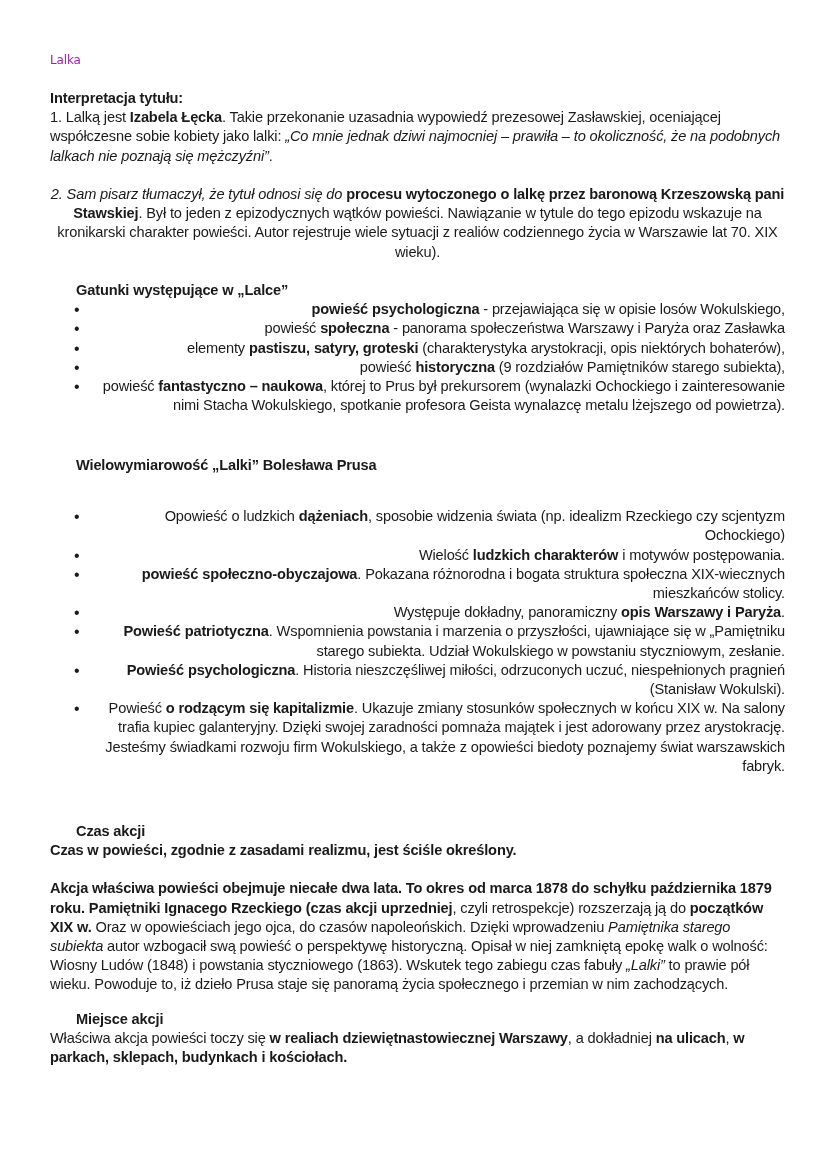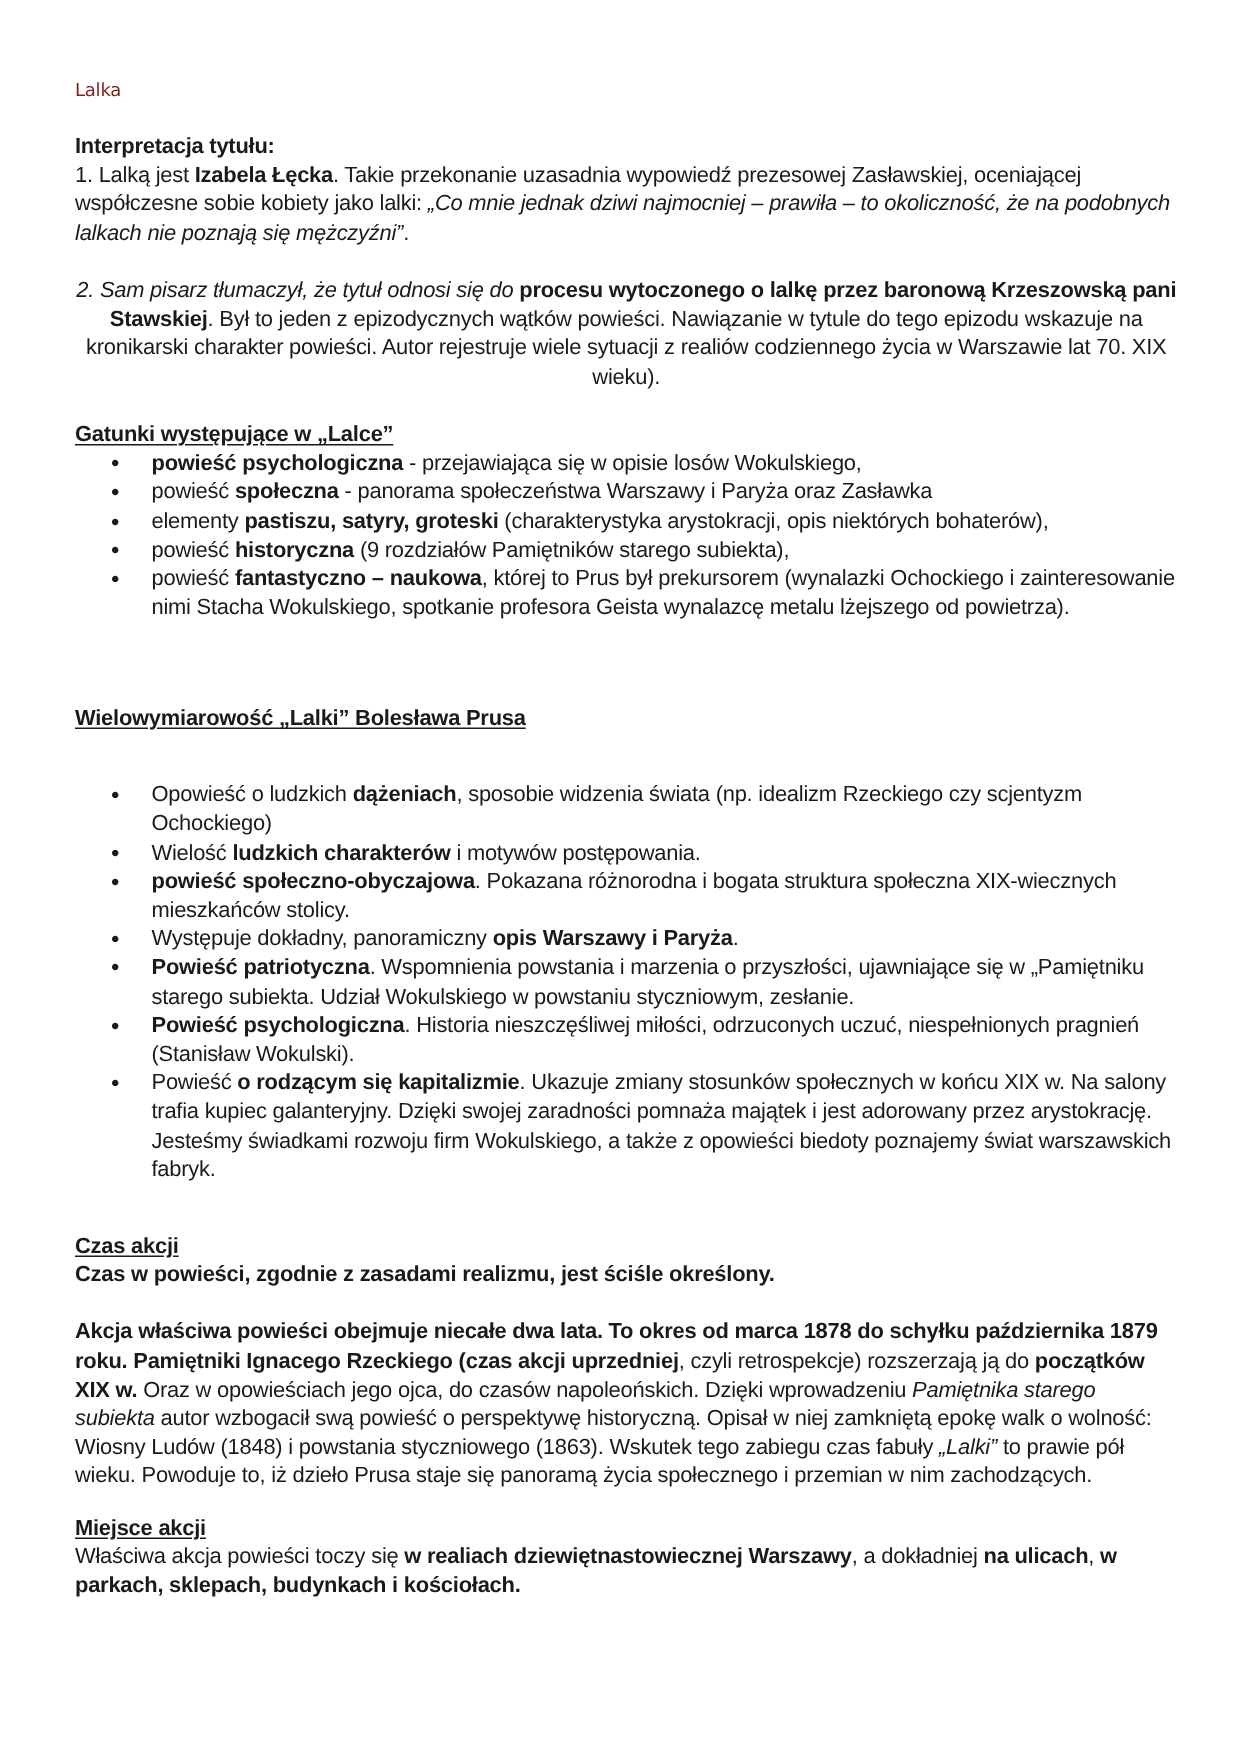--- a/index.html
+++ b/index.html
@@ -6,28 +6,28 @@
     body { width: 828px; height: 1171px; overflow: hidden; position: relative; }
     .page {
       position: absolute; left: 50px; top: 0; width: 735px;
       color: #1a1a1a;
       font-family: "Liberation Sans", sans-serif;
       font-size: 14.6px; line-height: 19.2px;
       letter-spacing: -0.15px;
     }
     .doc-title {
       position: absolute; top: 51px; left: 0;
-      font-family: "DejaVu Sans", sans-serif; font-size: 12px; color: #7f1d1d;
+      font-family: "DejaVu Sans", sans-serif; font-size: 12px; color: #a21caf;
     }
     .block { position: absolute; left: 0; width: 735px; }
     .heading-plain { font-weight: bold; }
-    .heading-u { font-weight: bold; text-decoration: underline; text-underline-offset: 2px; }
+    .heading-u { font-weight: bold; text-underline-offset: 2px; margin-left: 26px; }
     p { margin: 0; }
     ul { margin: 0; padding: 0; list-style: none; }
-    li { position: relative; padding-left: 51px; }
+    li { position: relative; padding-left: 51px; text-align: right; }
     li::before {
       content: "\2022"; position: absolute; left: 24px; top: 0; font-size: 16px;
     }
     .b { font-weight: bold; }
     .i { font-style: italic; }
   </style>
 </head>
 <body>
 
 <div class="page">
@@ -46,21 +46,21 @@
     <div class="heading-u">Gatunki występujące w „Lalce”</div>
     <ul>
         <li><span class="b">powieść psychologiczna</span><span> - przejawiająca się w opisie losów Wokulskiego,</span></li>
         <li><span>powieść </span><span class="b">społeczna</span><span> - panorama społeczeństwa Warszawy i Paryża oraz Zasławka</span></li>
         <li><span>elementy </span><span class="b">pastiszu, satyry, groteski</span><span> (charakterystyka arystokracji, opis niektórych bohaterów),</span></li>
         <li><span>powieść </span><span class="b">historyczna</span><span> (9 rozdziałów Pamiętników starego subiekta),</span></li>
         <li><span>powieść </span><span class="b">fantastyczno – naukowa</span><span>, której to Prus był prekursorem (wynalazki Ochockiego i zainteresowanie nimi Stacha Wokulskiego, spotkanie profesora Geista wynalazcę metalu lżejszego od powietrza).</span></li>
       </ul>
   </div>
 
-  <div class="block" style="top:470px;">
+  <div class="block" style="top:456px;">
     <div class="heading-u">Wielowymiarowość „Lalki” Bolesława Prusa</div>
     <ul style="margin-top:32px;">
         <li><span>Opowieść o ludzkich </span><span class="b">dążeniach</span><span>, sposobie widzenia świata (np. idealizm Rzeckiego czy scjentyzm Ochockiego)</span></li>
         <li><span>Wielość </span><span class="b">ludzkich charakterów</span><span> i motywów postępowania.</span></li>
         <li><span class="b">powieść społeczno-obyczajowa</span><span>. Pokazana różnorodna i bogata struktura społeczna XIX-wiecznych mieszkańców stolicy.</span></li>
         <li><span>Występuje dokładny, panoramiczny </span><span class="b">opis Warszawy i Paryża</span><span>.</span></li>
         <li><span class="b">Powieść patriotyczna</span><span>. Wspomnienia powstania i marzenia o przyszłości, ujawniające się w „Pamiętniku starego subiekta. Udział Wokulskiego w powstaniu styczniowym, zesłanie.</span></li>
         <li><span class="b">Powieść psychologiczna</span><span>. Historia nieszczęśliwej miłości, odrzuconych uczuć, niespełnionych pragnień (Stanisław Wokulski).</span></li>
         <li><span>Powieść </span><span class="b">o rodzącym się kapitalizmie</span><span>. Ukazuje zmiany stosunków społecznych w końcu XIX w. Na salony trafia kupiec galanteryjny. Dzięki swojej zaradności pomnaża majątek i jest adorowany przez arystokrację. Jesteśmy świadkami rozwoju firm Wokulskiego, a także z opowieści biedoty poznajemy świat warszawskich fabryk.</span></li>
       </ul>

